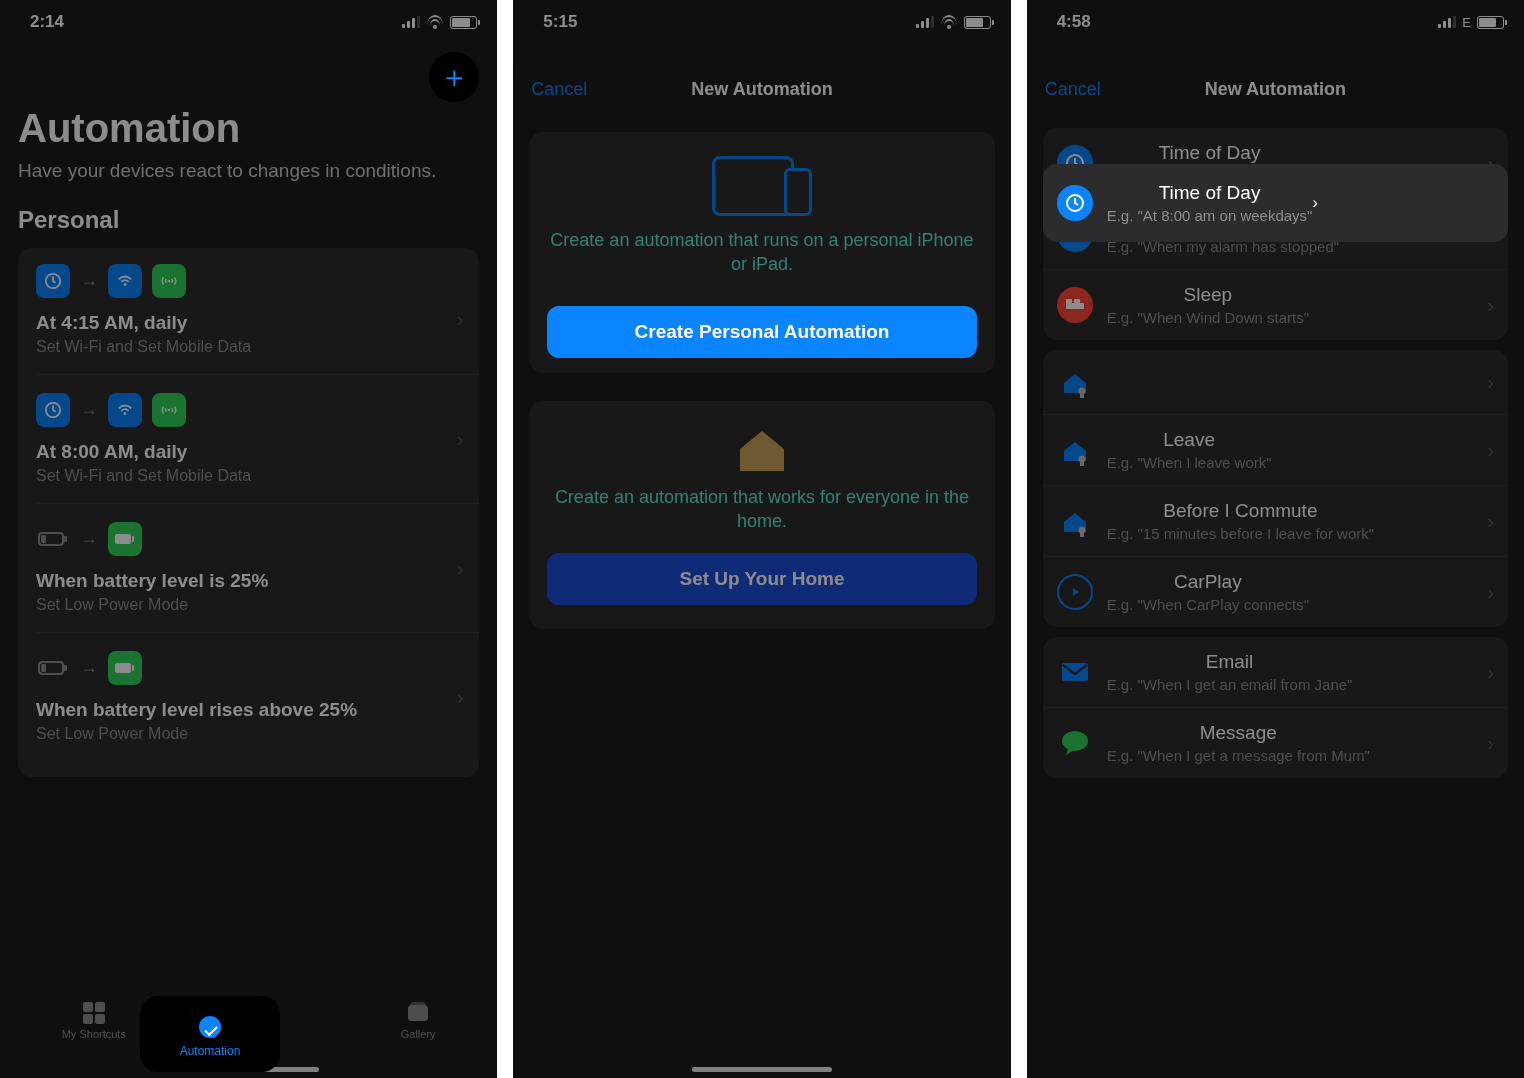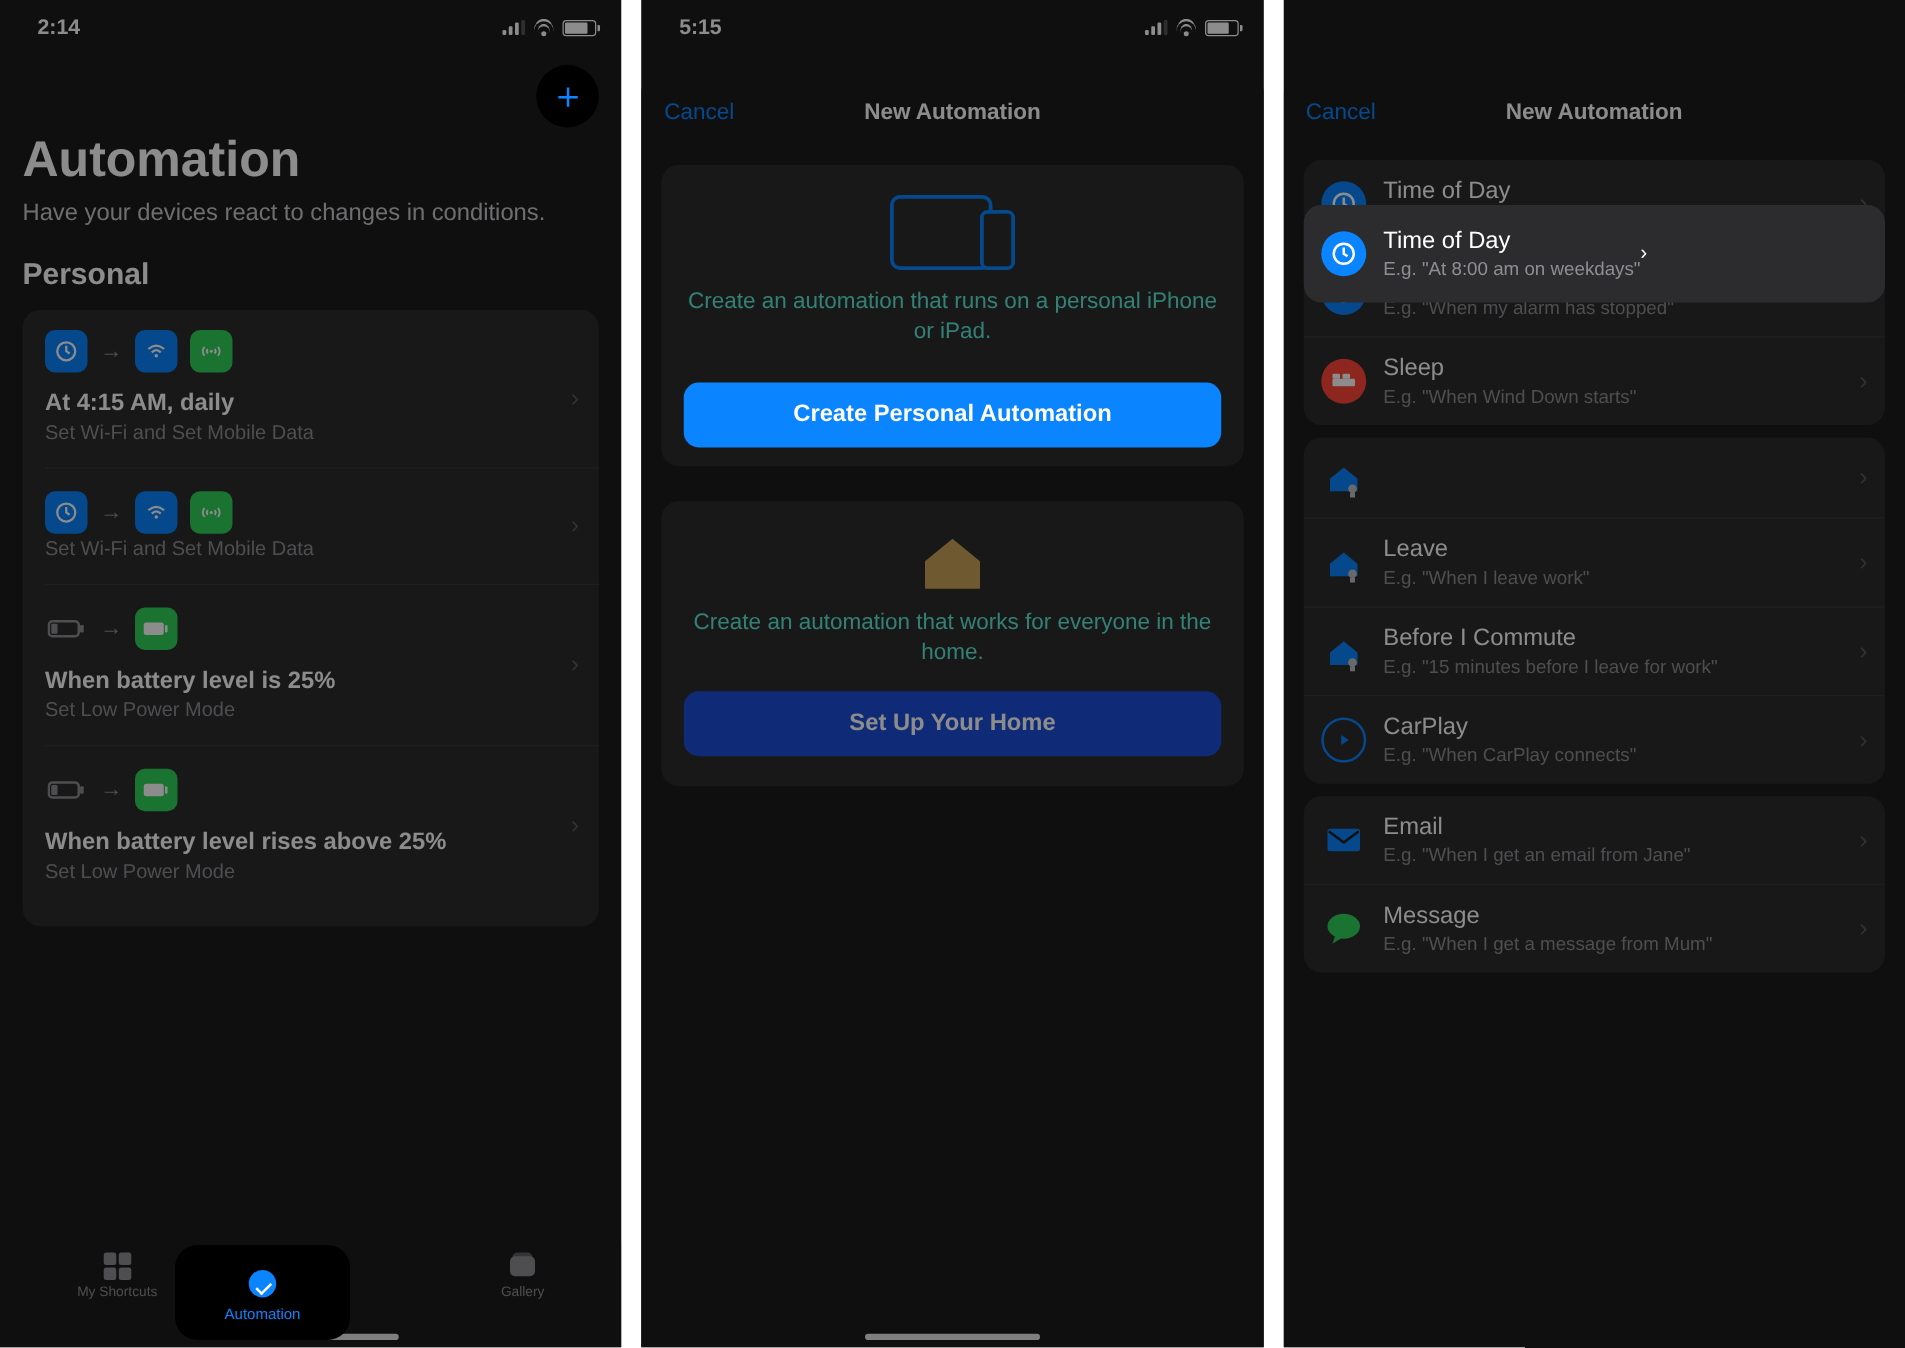--- a/index.html
+++ b/index.html
@@ -136,21 +136,21 @@
     display:flex; align-items:center; justify-content:center; color:#fff; font-size:19px; font-weight:600;
   }
   
   .list-group { margin:10px 16px; background:#2c2c2e; border-radius:14px; overflow:hidden; }
   .trig-row { display:flex; align-items:center; padding:14px 14px; position:relative; }
   .trig-row + .trig-row { border-top:1px solid #3a3a3c; }
   .trig-icon {
     width:36px; height:36px; border-radius:50%; display:flex; align-items:center; justify-content:center;
     margin-right:14px; flex:0 0 36px;
   }
-  .trig-texts .t { font-size:19px; color:#fff; }
+  .trig-texts .t { font-size:19px; color:#fff;text-align:center; }
   .trig-texts .s { font-size:15px; color:#8e8e93; margin-top:3px; }
   .trig-row .chev2 { position:absolute; right:14px; color:#5a5a5e; font-size:20px; }
   .s3-highlight {
     position:absolute; z-index:10; background:#2c2c2e; border-radius:14px;
     display:flex; align-items:center; padding:14px 14px;
   }
   
   .svg-stroke { stroke:#fff; fill:none; stroke-width:2; }
 </style>
 </head>
@@ -231,20 +231,21 @@
                 <circle cx="10" cy="14" r="1.6" fill="#fff"></circle>
               </svg>
             </div>
             <div class="icon-pill green-bg">
               <svg width="18" height="18" viewBox="0 0 20 20">
                 <path d="M4 6 Q1 10 4 14 M16 6 Q19 10 16 14 M7 8 Q5 10 7 12 M13 8 Q15 10 13 12" stroke="#fff" fill="none" stroke-width="1.6"></path>
                 <circle cx="10" cy="10" r="1.4" fill="#fff"></circle>
               </svg>
             </div>
           </div>
+          <div class="auto-title">At 8:00 AM, daily</div>
           <div class="auto-sub">Set Wi-Fi and Set Mobile Data</div>
           <span class="chev">›</span>
         </div>
         <div class="auto-row">
           <div class="auto-icons">
             <div class="icon-pill" style="background:transparent;border:none;">
               <svg width="30" height="18" viewBox="0 0 30 18">
                 <rect x="1" y="3" width="24" height="12" rx="3" stroke="#8e8e93" fill="none" stroke-width="2"></rect>
                 <rect x="26" y="6" width="3" height="6" rx="1" fill="#8e8e93"></rect>
                 <rect x="3" y="5" width="5" height="8" rx="1" fill="#8e8e93"></rect>
@@ -373,20 +374,35 @@
   <div class="s2-highlight" style="left:34px; right:34px; top:306px; height:52px;">
     <span>Create Personal Automation</span>
   </div>
 
   <div class="home-ind"></div>
 </div>
 
 <div class="phone">
   <div class="dim-overlay"></div>
 
+  <div class="status-bar">
+    <span>4:58</span>
+    <div class="status-right">
+      <span class="signal">
+          <span></span>
+          <span></span>
+          <span></span>
+          <span></span>
+        </span>
+      <span class="e-label">E</span>
+      <span class="battery">
+          <span class="fill"></span>
+        </span>
+    </div>
+  </div>
 
   <div class="sheet">
     <div class="sheet-head">
       <span class="cancel">Cancel</span>
       <span class="title">New Automation</span>
     </div>
     <div id="s3-groups">
         <div class="list-group">
           <div class="trig-row">
             <div class="trig-icon" style="background:#0a84ff;">

